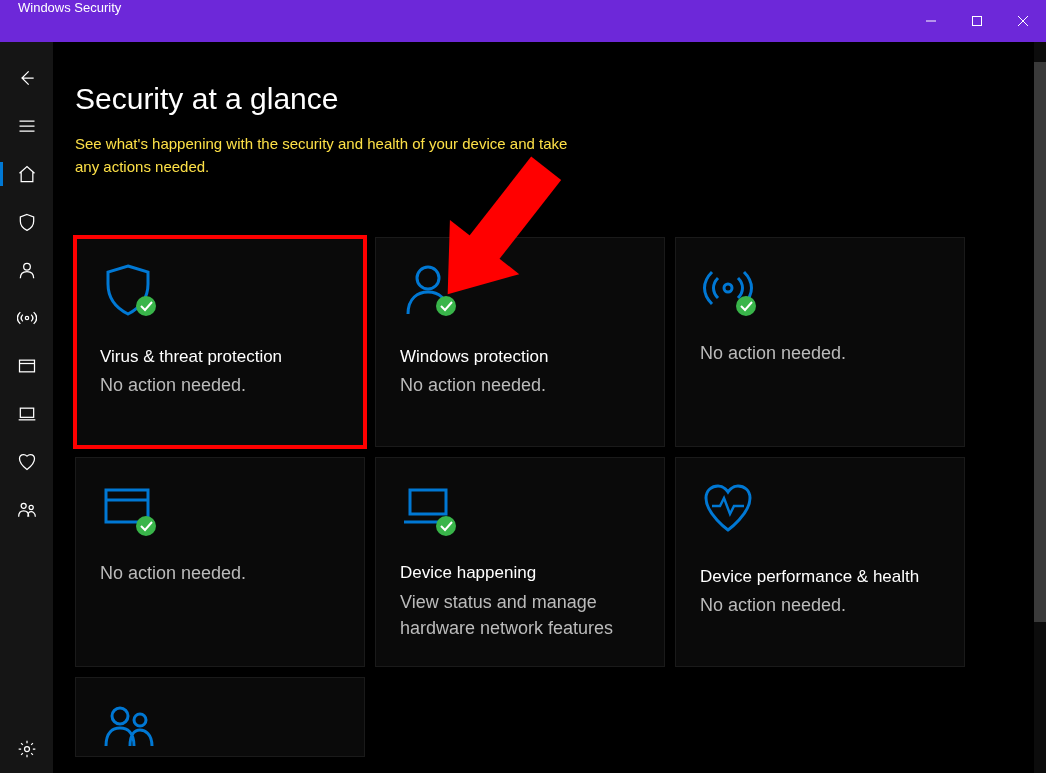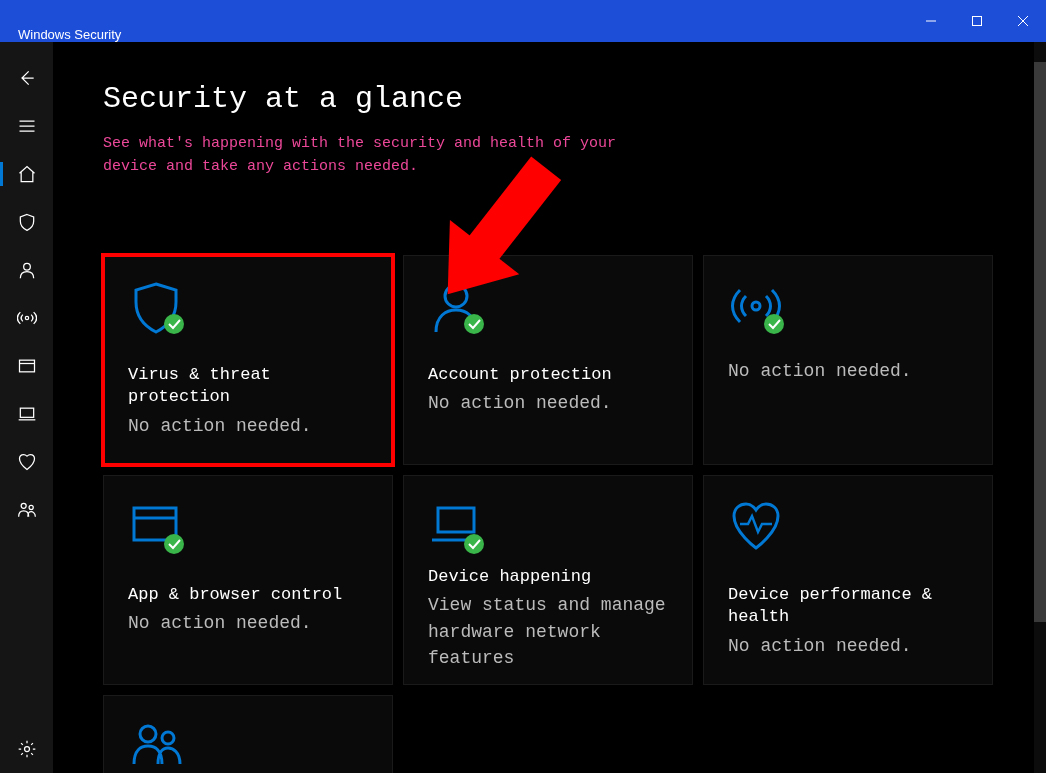--- a/index.html
+++ b/index.html
@@ -1,35 +1,35 @@
 <!DOCTYPE html>
 <html><head>
 <meta charset="utf-8">
 <style>
   * { box-sizing: border-box; margin: 0; padding: 0; }
   html, body { width: 1046px; height: 773px; overflow: hidden; font-family: "Segoe UI", Arial, sans-serif; background: #000; color: #fff; }
   
-  .titlebar { height: 42px; background: #1d4ed8; display: flex; align-items: flex-end; }
+  .titlebar { height: 42px; background: #6d28d9; display: flex; align-items: flex-start; }
   .titlebar .title { padding-left: 18px; font-size: 13px; color: #fff; flex: 1; }
   .titlebar .win-btns { display: flex; height: 100%; }
   .titlebar .win-btn { width: 46px; display: flex; align-items: center; justify-content: center; cursor: pointer; }
   .titlebar .win-btn svg { stroke: #fff; fill: none; }
   
   .app-body { display: flex; height: calc(100% - 42px); }
   
   .sidebar { width: 53px; background: #151515; display: flex; flex-direction: column; padding-top: 12px; position: relative; }
   .sidebar .nav-item { height: 48px; display: flex; align-items: center; justify-content: center; cursor: pointer; position: relative; }
   .sidebar .nav-item svg { stroke: #fff; fill: none; width: 20px; height: 20px; }
   .sidebar .nav-item.active::before { content: ""; position: absolute; left: 0; top: 12px; bottom: 12px; width: 3px; background: #0078d4; }
   .sidebar .spacer { flex: 1; }
   
   .main { flex: 1; background: #000; padding: 40px 0 0 0; position: relative; overflow: hidden; }
-  .main .content { padding-left: 50px; padding-right: 20px; height: 100%; overflow-y: auto; font-family: Liberation Mono, monospace; }
+  .main .content { padding-left: 22px; padding-right: 20px; height: 100%; overflow-y: auto; }
   .page-title { font-size: 30px; font-weight: 300; margin-bottom: 16px; }
-  .page-subtitle { font-size: 15px; font-weight: 400; color: #ec4899; max-width: 520px; line-height: 1.55; margin-bottom: 76px; }
+  .page-subtitle { font-size: 15px; font-weight: 400; color: #fde047; max-width: 520px; line-height: 1.55; margin-bottom: 58px; }
   
   .tiles { display: grid; grid-template-columns: repeat(3, 290px); gap: 10px; }
   .tile { background: #0a0a0a; border: 1px solid #1a1a1a; padding: 24px; height: 210px; cursor: pointer; display: flex; flex-direction: column; position: relative; }
   .tile.highlighted { outline: 4px solid #ff0000; outline-offset: -2px; }
   .tile .tile-icon-wrap { height: 74px; display: flex; align-items: flex-start; }
   .tile .tile-icon-wrap svg { width: 64px; height: 56px; }
   .tile .tile-title { font-size: 17px; font-weight: 400; margin-top: 10px; line-height: 1.35; }
   .tile .tile-status { font-size: 18px; color: #bbb; margin-top: 4px; line-height: 1.45; }
   
   .check-badge { fill: #39b54a; }
@@ -162,21 +162,21 @@
 
         <div class="tile">
           <div class="tile-icon-wrap">
             <svg viewBox="0 0 64 56">
               <circle cx="28" cy="16" r="11" stroke="#0078d4" stroke-width="3" fill="none"></circle>
               <path d="M8 52 C8 36 18 30 28 30 C38 30 48 36 48 52" stroke="#0078d4" stroke-width="3" fill="none"></path>
               <circle class="check-badge" cx="46" cy="44" r="10"></circle>
               <path class="check-badge-check" d="M41 44 L45 48 L52 40"></path>
             </svg>
           </div>
-          <div class="tile-title">Account protection</div>
+          <div class="tile-title">Windows protection</div>
           <div class="tile-status">No action needed.</div>
         </div>
 
         <div class="tile">
           <div class="tile-icon-wrap">
             <svg viewBox="0 0 64 56">
               <circle cx="28" cy="26" r="4" stroke="#0078d4" stroke-width="3" fill="none"></circle>
               <path d="M18 16 C12 22 12 30 18 36 M38 16 C44 22 44 30 38 36 M12 10 C2 20 2 32 12 42 M44 10 C54 20 54 32 44 42" stroke="#0078d4" stroke-width="3" fill="none"></path>
               <circle class="check-badge" cx="46" cy="44" r="10"></circle>
               <path class="check-badge-check" d="M41 44 L45 48 L52 40"></path>
@@ -187,21 +187,20 @@
 
         <div class="tile">
           <div class="tile-icon-wrap">
             <svg viewBox="0 0 64 56">
               <rect x="6" y="8" width="42" height="32" stroke="#0078d4" stroke-width="3" fill="none"></rect>
               <path d="M6 18 H48" stroke="#0078d4" stroke-width="3"></path>
               <circle class="check-badge" cx="46" cy="44" r="10"></circle>
               <path class="check-badge-check" d="M41 44 L45 48 L52 40"></path>
             </svg>
           </div>
-          <div class="tile-title">App &amp; browser control</div>
           <div class="tile-status">No action needed.</div>
         </div>
 
         <div class="tile">
           <div class="tile-icon-wrap">
             <svg viewBox="0 0 64 56">
               <rect x="10" y="8" width="36" height="24" stroke="#0078d4" stroke-width="3" fill="none"></rect>
               <path d="M4 40 H52" stroke="#0078d4" stroke-width="3"></path>
               <circle class="check-badge" cx="46" cy="44" r="10"></circle>
               <path class="check-badge-check" d="M41 44 L45 48 L52 40"></path>

